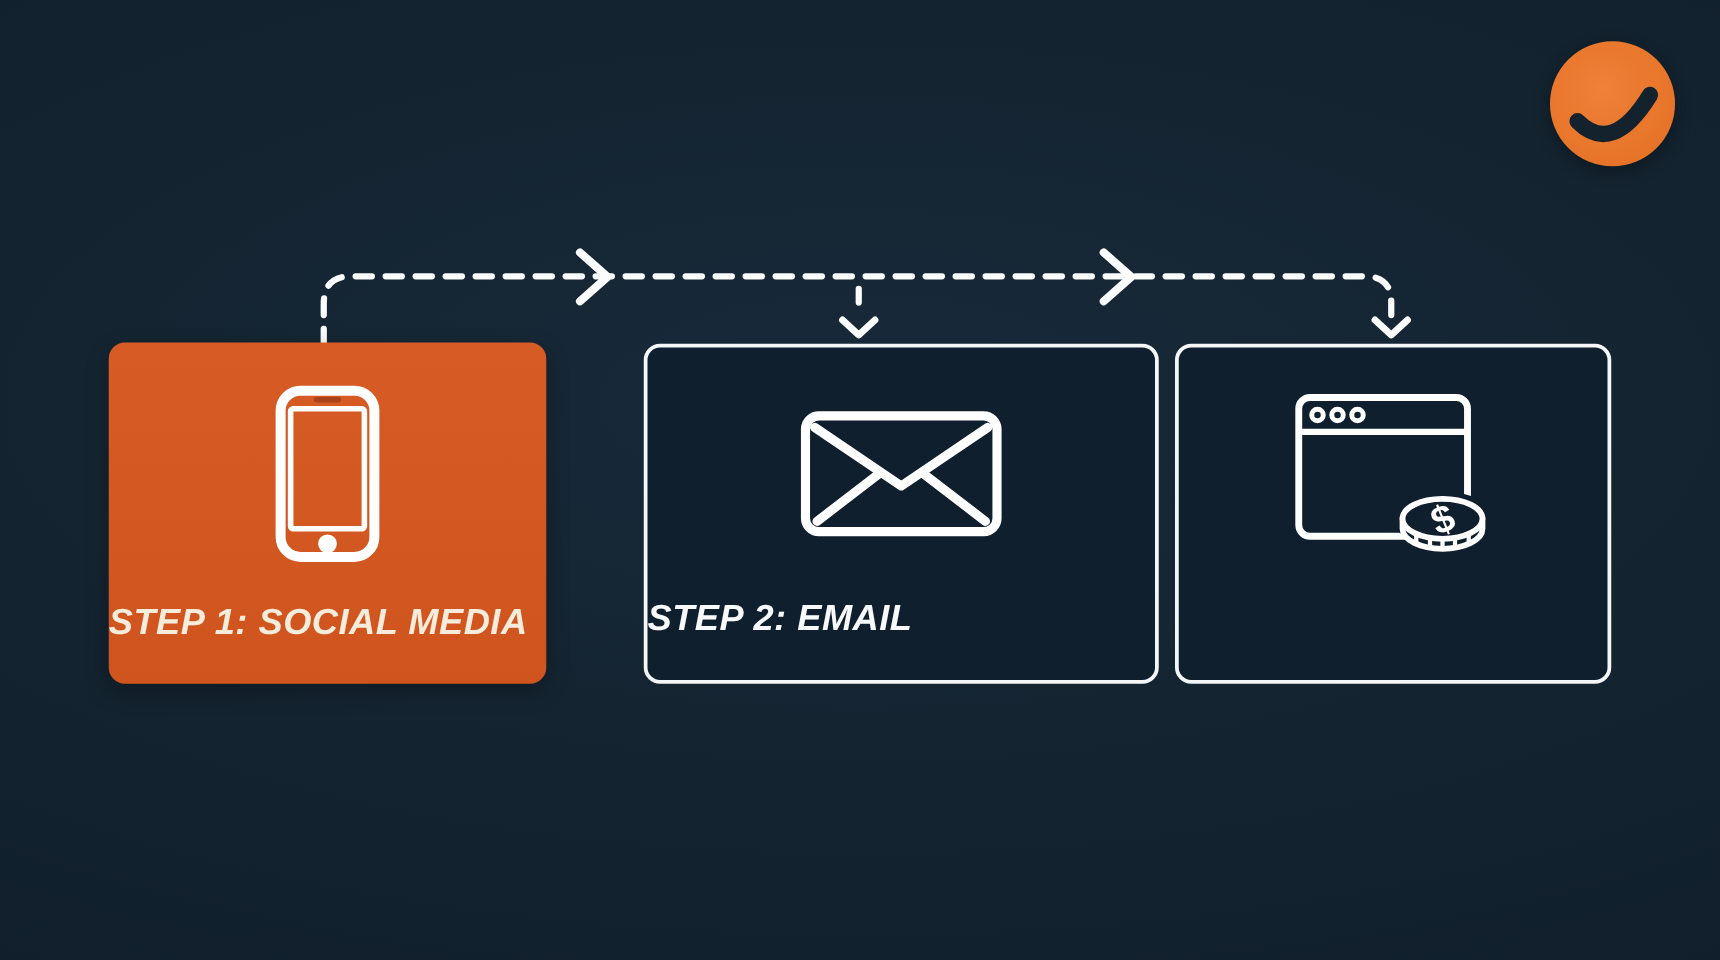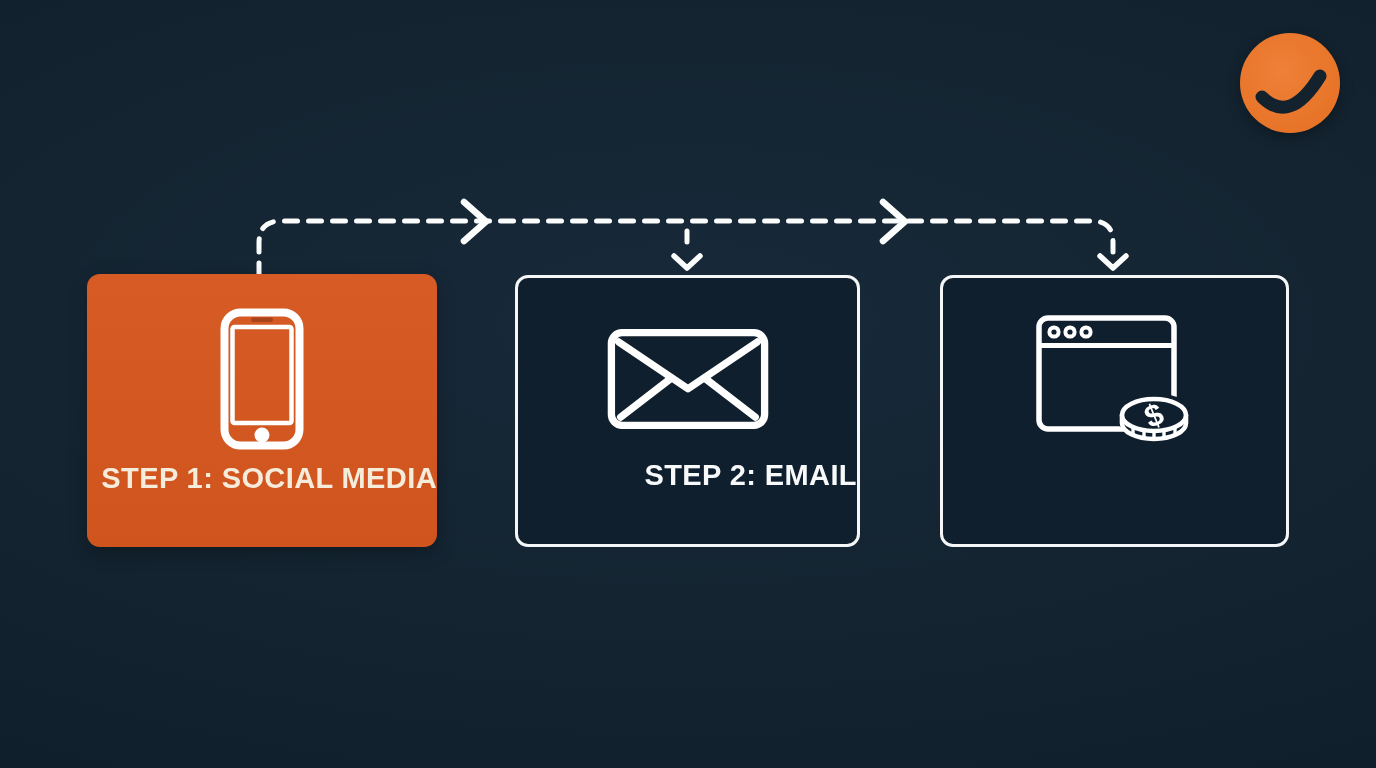--- a/index.html
+++ b/index.html
@@ -31,41 +31,42 @@
   .step-box.filled {
     left: 87px; top: 274px;
     width: 350px; height: 273px;
     background: linear-gradient(180deg, #d65b24 0%, #d0541e 100%);
     box-shadow: 0 6px 18px rgba(0,0,0,0.25);
   }
   .step-box.outlined {
     border: 3.5px solid #f4f6f7;
     background: #101f2d;
   }
-  .step-box.step-2 { left: 515px; top: 275px; width: 345px; height: 272px; }
+  .step-box.step-2 { left: 515px; top: 275px; width: 412px; height: 272px; }
   .step-box.step-3 { left: 940px; top: 275px; width: 349px; height: 272px; }
 
   .icon-wrap {
     position: absolute;
     left: 50%;
     transform: translateX(-50%);
   }
   .step-1 .icon-wrap { top: 34px; }
   .step-2 .icon-wrap { top: 50px; }
   .step-3 .icon-wrap { top: 37px; }
 
   .step-label {
     position: absolute;
-    bottom: 52px;
+    bottom: 32px;
     width: 100%;
-    text-align: right;
+    text-align: left;
     font-size: 29px;
     font-weight: 600;
     letter-spacing: 0.4px;
     white-space: nowrap;
+    font-style: italic;
   }
   .step-1 .step-label { color: #f6ecdb; }
   .step-2 .step-label, .step-3 .step-label { color: #f7f9fa; }
 
   
   .logo-badge {
     position: absolute;
     left: 1240px; top: 33px;
     width: 100px; height: 100px;
     border-radius: 50%;

